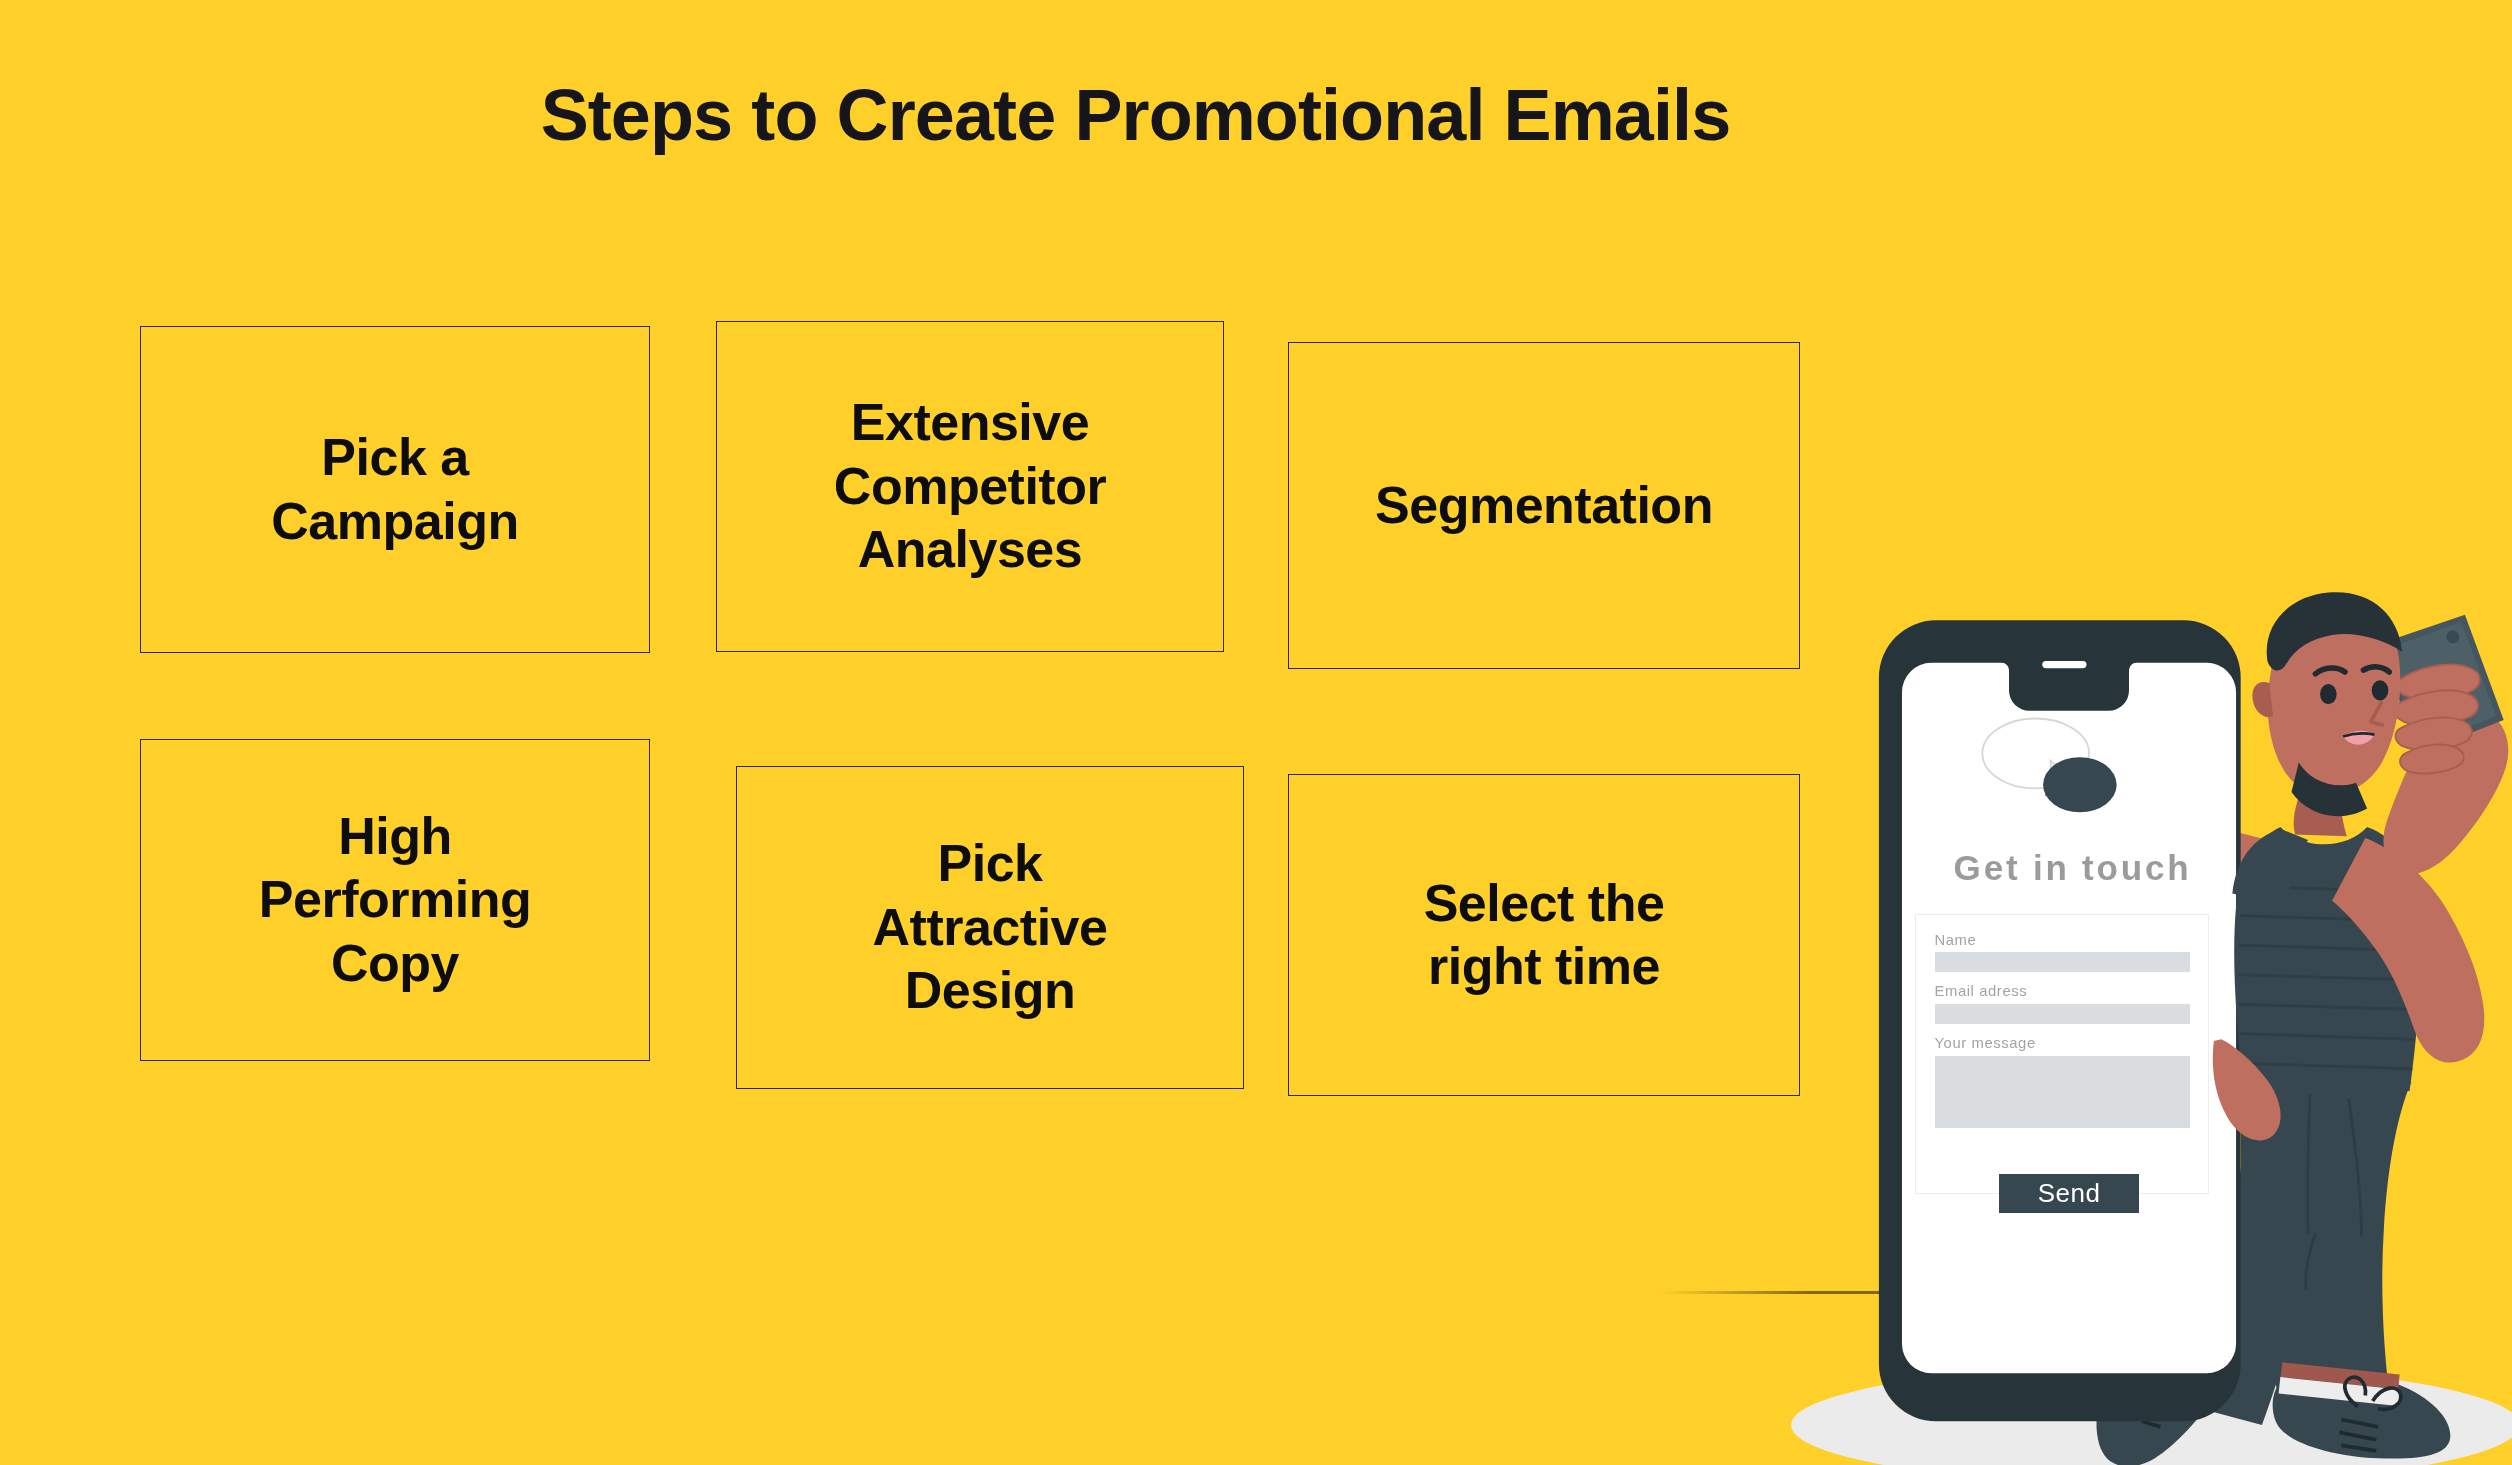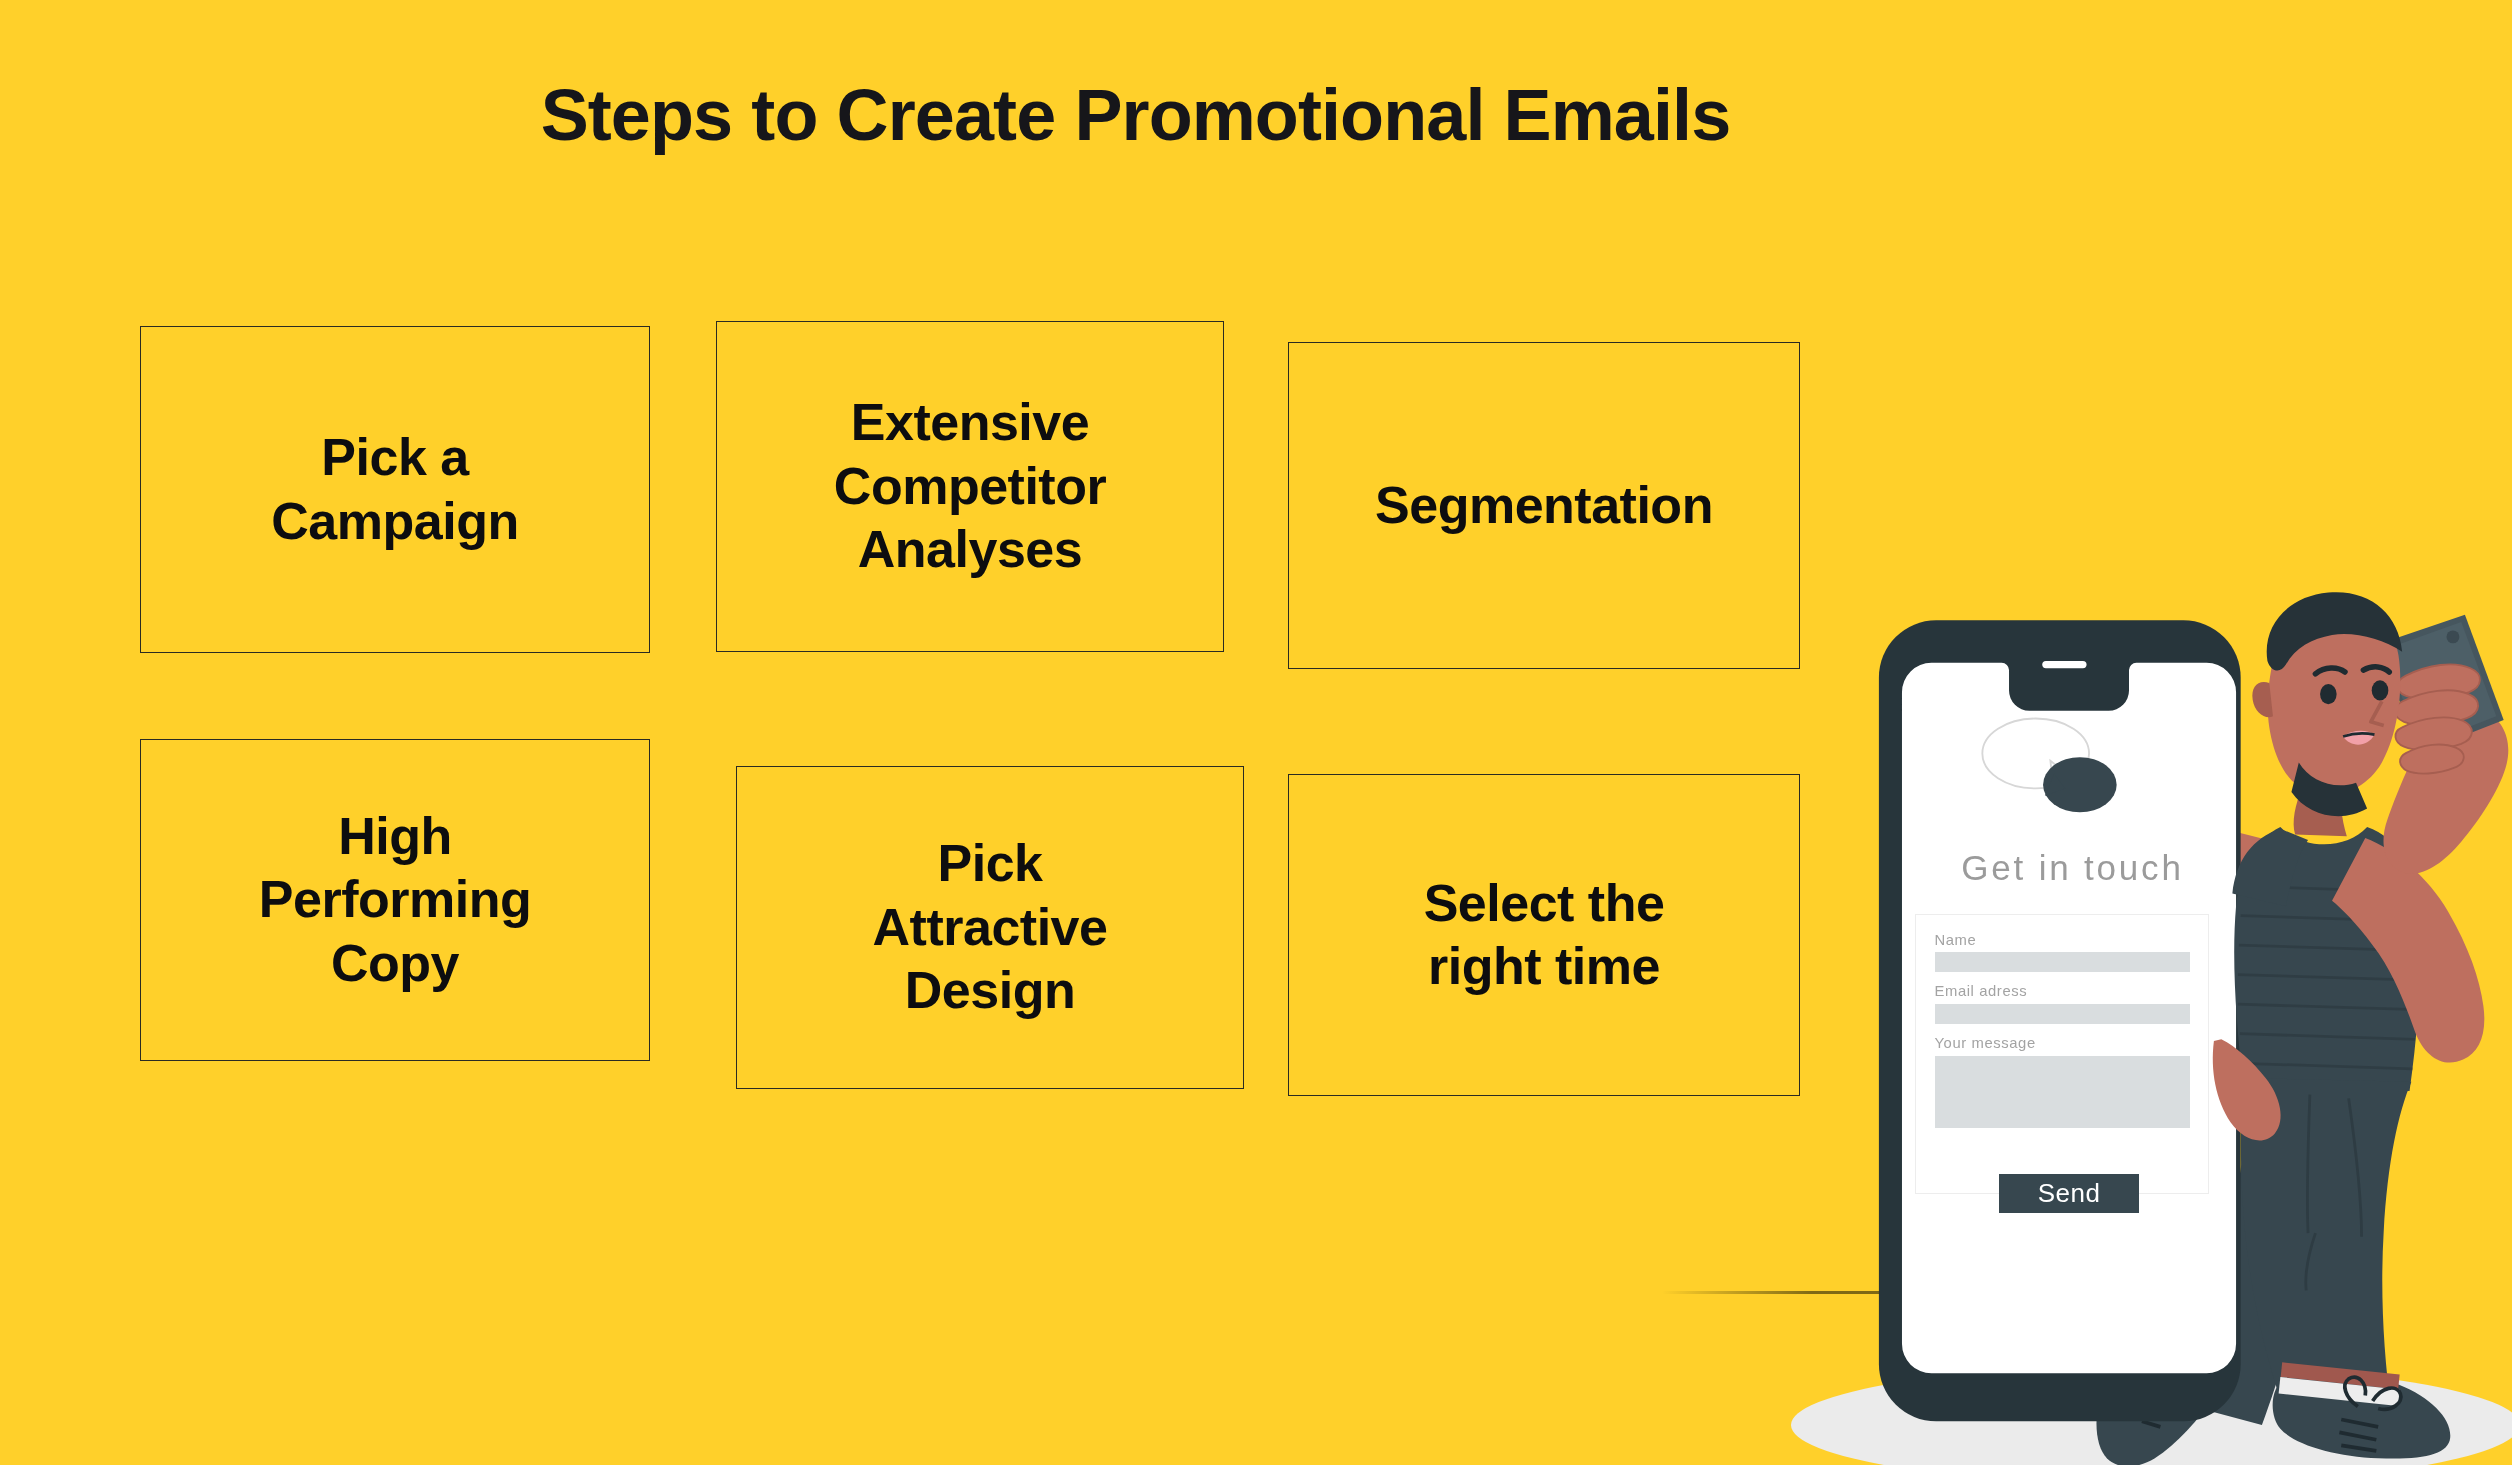--- a/index.html
+++ b/index.html
@@ -111,21 +111,21 @@
   }
   #screen-title {
     position: absolute;
     left: 0;
     width: 100%;
     top: 211px;
     text-align: center;
     font-size: 35px;
     letter-spacing: 2.8px;
     color: #9b9b9b;
-    font-weight: 400;
+    font-weight: 700;
     font-family: "Liberation Sans", sans-serif;
   }
   #form-card {
     position: absolute;
     left: 25px;
     top: 277px;
     width: 294px;
     height: 280px;
     border: 0.9px solid #ededed;
     box-sizing: border-box;

